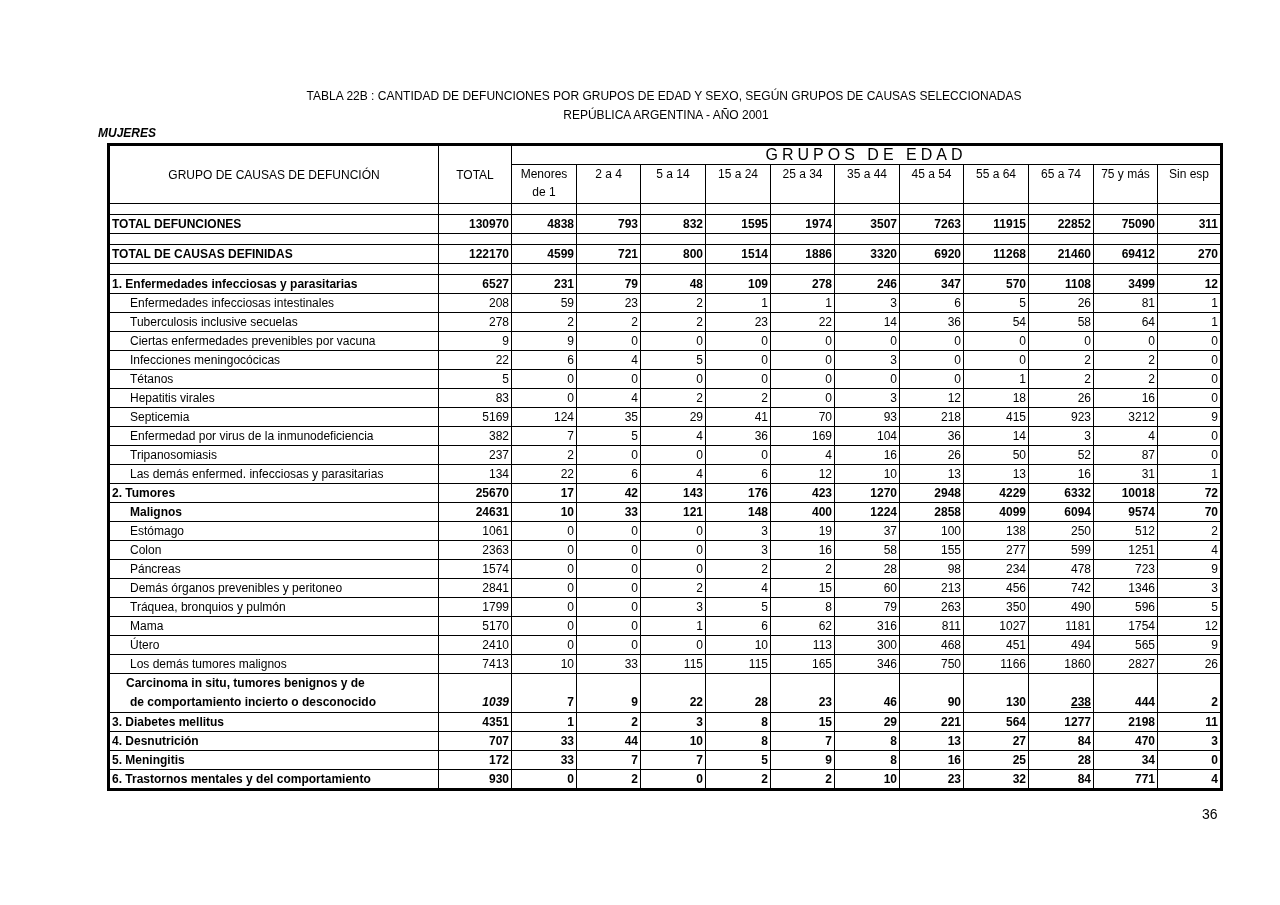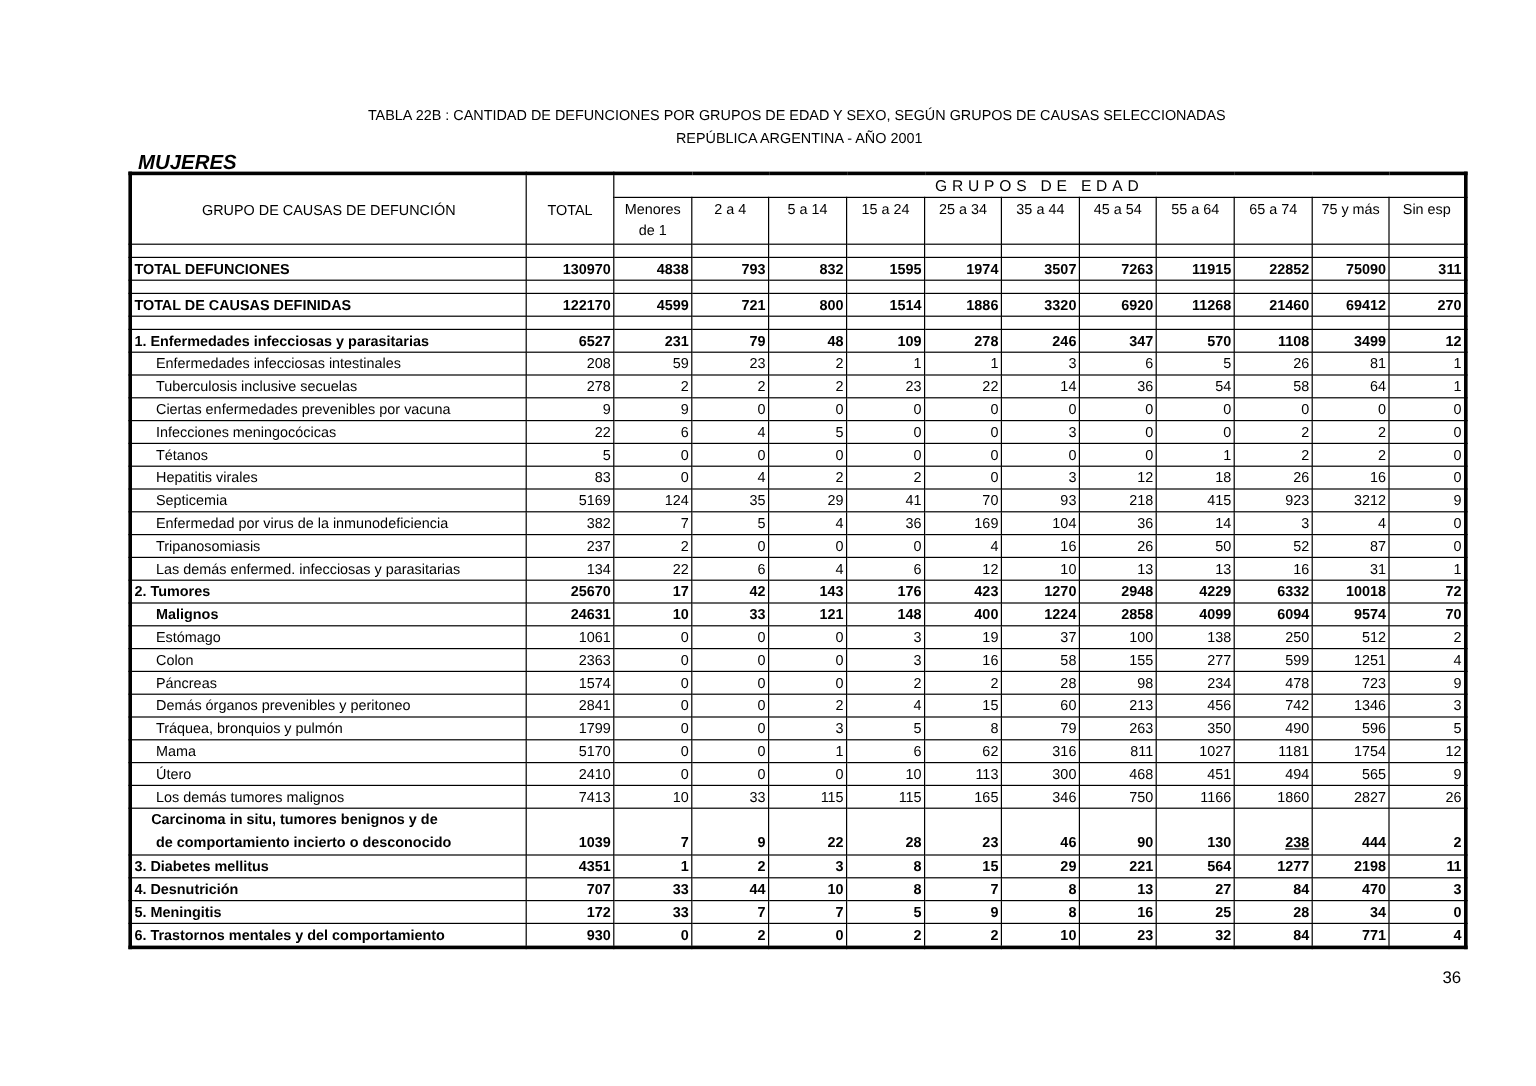--- a/index.html
+++ b/index.html
@@ -1,35 +1,35 @@
 <!DOCTYPE html>
 <html><head>
 <meta charset="utf-8">
 <style>
   html, body { margin: 0; padding: 0; background: #ffffff; }
   body { width: 1280px; height: 905px; position: relative; font-family: "Liberation Sans", sans-serif; color: #000; }
   .title1 { position: absolute; left: 0; width: 1328px; top: 89px; text-align: center; font-size: 12px; }
   .title2 { position: absolute; left: 0; width: 1332px; top: 108px; text-align: center; font-size: 12px; }
-  .subtitle { position: absolute; left: 115px; top: 126px; font-size: 17px; font-weight: bold; font-style: italic; }
+  .subtitle { position: absolute; left: 98px; top: 126px; font-size: 12px; font-weight: bold; font-style: italic; }
   .pagenum { position: absolute; left: 1202px; top: 806px; font-size: 14px; }
 
   table.data {
     position: absolute; left: 107px; top: 143px;
     border-collapse: collapse; table-layout: fixed;
     border: 3px solid #000;
     font-size: 12px;
   }
   table.data td { padding: 0 2px; height: 18px; line-height: 18px; overflow: hidden; white-space: nowrap; border-left: 1px solid #000; border-right: 1px solid #000; }
   table.data td.num { text-align: right; }
   table.data td.lbl { text-align: left; }
   table.data tr.hline td { border-bottom: 1px solid #000; }
   table.data tr.bold td { font-weight: bold; }
   tr.spacer td { height: 10px; line-height: 10px; }
   tr.hdr-top td { height: 18px; }
-  .grupos { text-align: center; letter-spacing: 4px; font-size: 13px; }
+  .grupos { text-align: center; letter-spacing: 4px; font-size: 16px; }
   .hdrcell { text-align: center; vertical-align: top; line-height: 19px; }
   .hdrmain { text-align: center; vertical-align: top; padding-top: 20px !important; margin-left: 46px; }
   .ind1 { padding-left: 20px !important; }
   .ind2 { padding-left: 16px !important; }
   .twoline { line-height: 19px !important; }
 </style>
 </head>
 <body>
 
 <div class="title1">TABLA 22B : CANTIDAD DE DEFUNCIONES POR GRUPOS DE EDAD Y SEXO,  SEGÚN GRUPOS DE CAUSAS SELECCIONADAS</div>
@@ -459,21 +459,21 @@
         <td class="num">1166</td>
         <td class="num">1860</td>
         <td class="num">2827</td>
         <td class="num">26</td>
       </tr>
       <tr class="hline bold">
         <td class="lbl ind2 twoline">
           <div>Carcinoma in situ, tumores benignos y de</div>
           <div style="padding-left: 4px;">de comportamiento incierto o desconocido</div>
         </td>
-        <td class="num" style="vertical-align: bottom; line-height: 19px;">1039</td>
+        <td class="num" style="vertical-align: bottom; line-height: 19px; font-style: italic;">1039</td>
         <td class="num" style="vertical-align: bottom; line-height: 19px;">7</td>
         <td class="num" style="vertical-align: bottom; line-height: 19px;">9</td>
         <td class="num" style="vertical-align: bottom; line-height: 19px;">22</td>
         <td class="num" style="vertical-align: bottom; line-height: 19px;">28</td>
         <td class="num" style="vertical-align: bottom; line-height: 19px;">23</td>
         <td class="num" style="vertical-align: bottom; line-height: 19px;">46</td>
         <td class="num" style="vertical-align: bottom; line-height: 19px;">90</td>
         <td class="num" style="vertical-align: bottom; line-height: 19px;">130</td>
         <td class="num" style="vertical-align: bottom; line-height: 19px; text-decoration: underline;">238</td>
         <td class="num" style="vertical-align: bottom; line-height: 19px;">444</td>

